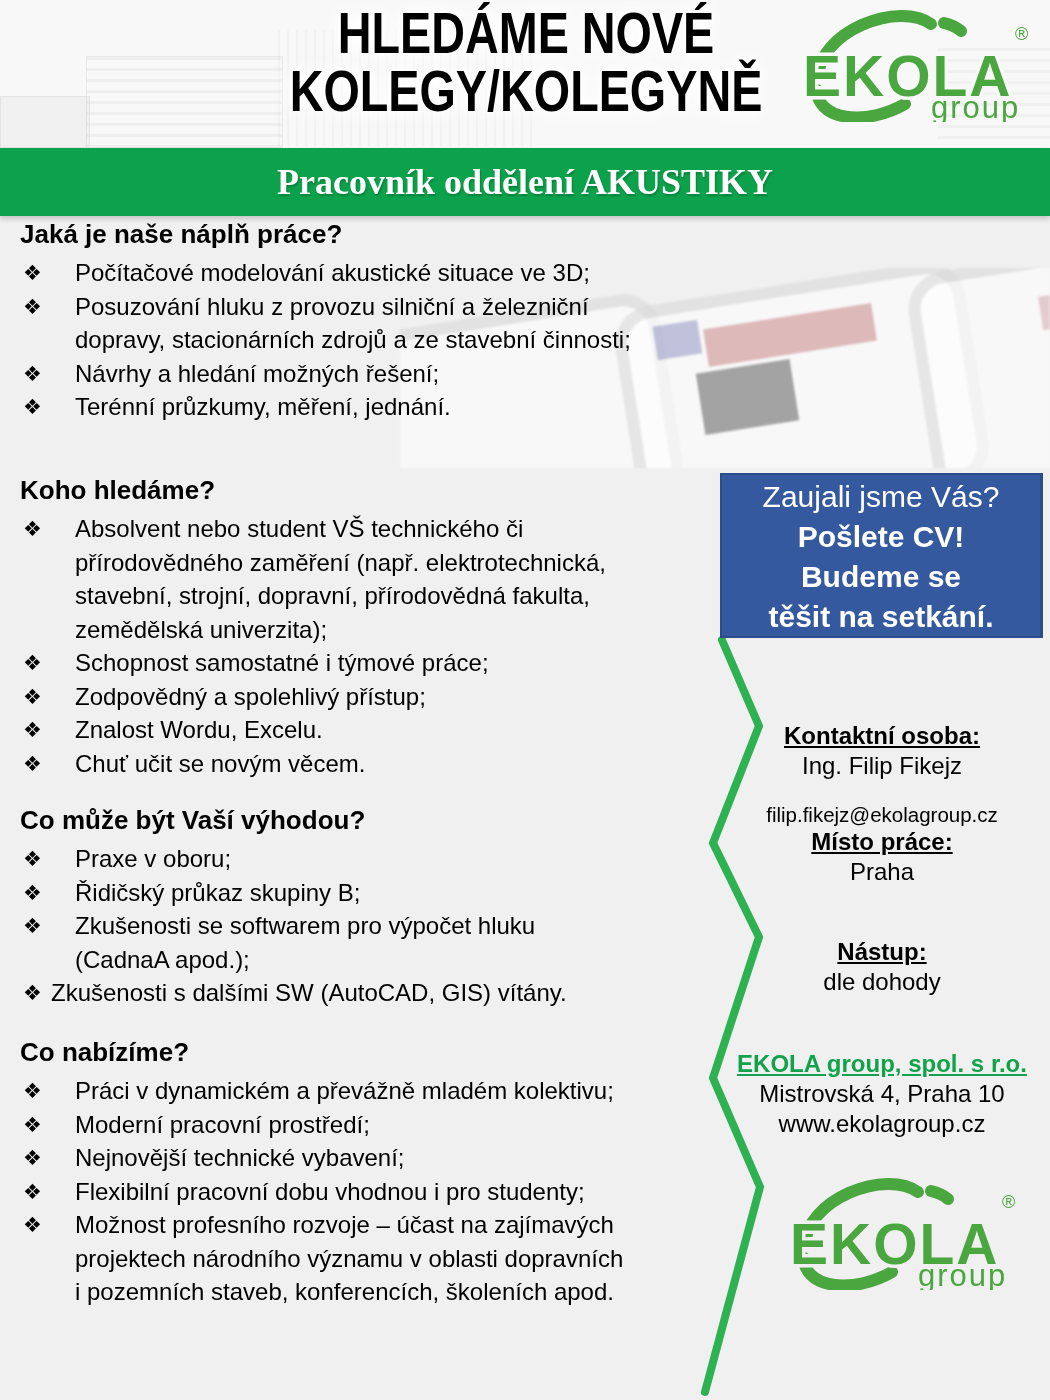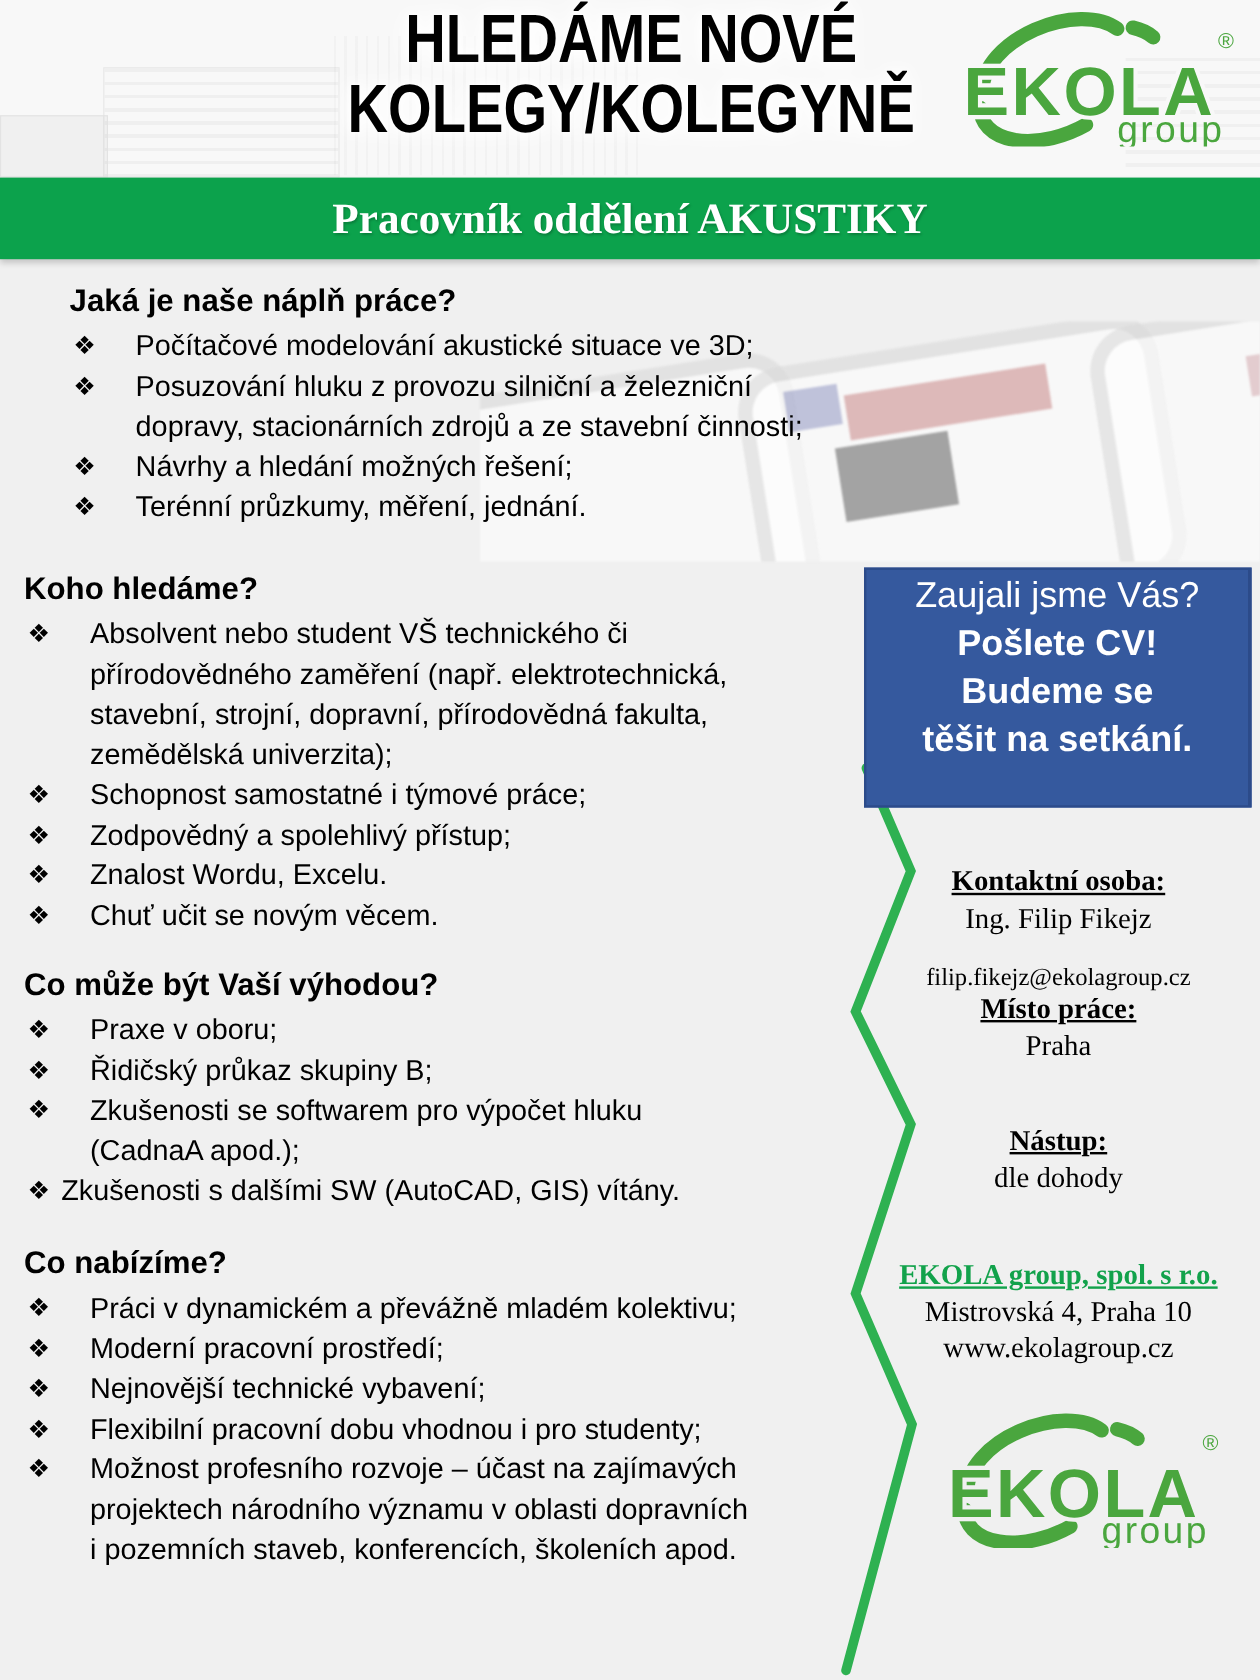--- a/index.html
+++ b/index.html
@@ -39,35 +39,35 @@
   .p1 { left:-50px; top:45px;  width:300px; height:190px; }
   .p2 { left:225px; top:15px;  width:330px; height:200px; }
   .p3 { left:520px; top:-15px; width:270px; height:215px; }
   .patch { position:absolute; transform:rotate(-9deg); }
   .patch-blue { left:255px; top:55px; width:45px;  height:34px; background:rgba(60,70,150,.30); }
   .patch-red  { left:305px; top:48px; width:170px; height:38px; background:rgba(160,40,40,.30); }
   .patch-dark { left:300px; top:98px; width:95px;  height:62px; background:rgba(45,45,45,.42); }
   .patch-red2 { left:640px; top:20px; width:110px; height:34px; background:rgba(150,45,60,.22); }
   
   .sec { position:absolute; left:20px; width:720px; z-index:2; }
-  .sec1{ top:234px;margin-left:38px; } .sec2{ top:474px; } .sec3{ top:804px; } .sec4{ top:1036px; }
+  .sec1{ top:218px; } .sec2{ top:474px; } .sec3{ top:804px; } .sec4{ top:1036px; }
   .sec h2 { margin:0 0 5px 0; font-size:26px; line-height:33px; font-weight:700; }
   .li { display:flex; font-size:24px; line-height:33.5px; }
   .li .bullet { flex:0 0 52px; width:52px; padding-left:3px; font-size:21px; }
   .li.tight .bullet { flex-basis:28px; width:28px; }
   .li .btext { white-space:pre-line; }
   
   .cta {
-    position:absolute; left:720px; top:473px; width:323px; height:200px; box-sizing:border-box;
+    position:absolute; left:720px; top:473px; width:323px; height:165px; box-sizing:border-box;
     background:#35599e; border:2px solid #2c4b8a; border-right-width:3px;
     color:#fff; text-align:center; font-size:30px; line-height:40px; padding-top:2px; z-index:2;
   }
   .cta .l1 { font-weight:400; }
   .cta .lb { font-weight:700; }
-  .rblock { position:absolute; left:722px; width:320px; text-align:center; z-index:2;font-family:Liberation Serif, serif; }
+  .rblock { position:absolute; left:722px; width:320px; text-align:center; z-index:2; }
   .contact { top:720px; } .place { top:826px; } .start { top:936px; } .company { top:1048px; }
   .lbl { font-weight:700; text-decoration:underline; font-size:24px; line-height:31px; }
   .val { font-size:24px; line-height:30px; }
   .email { font-size:20.5px; line-height:28px;margin-top:20px; }
   .company .lbl { color:#12a24b; }
   
   .zigzag { position:absolute; left:680px; top:628px; z-index:1; }
   
   .logo-top    { position:absolute; left:783px; top:8px;    width:254px; height:114px; z-index:2; }
   .logo-bottom { position:absolute; left:770px; top:1176px; width:254px; height:114px; z-index:2; }

